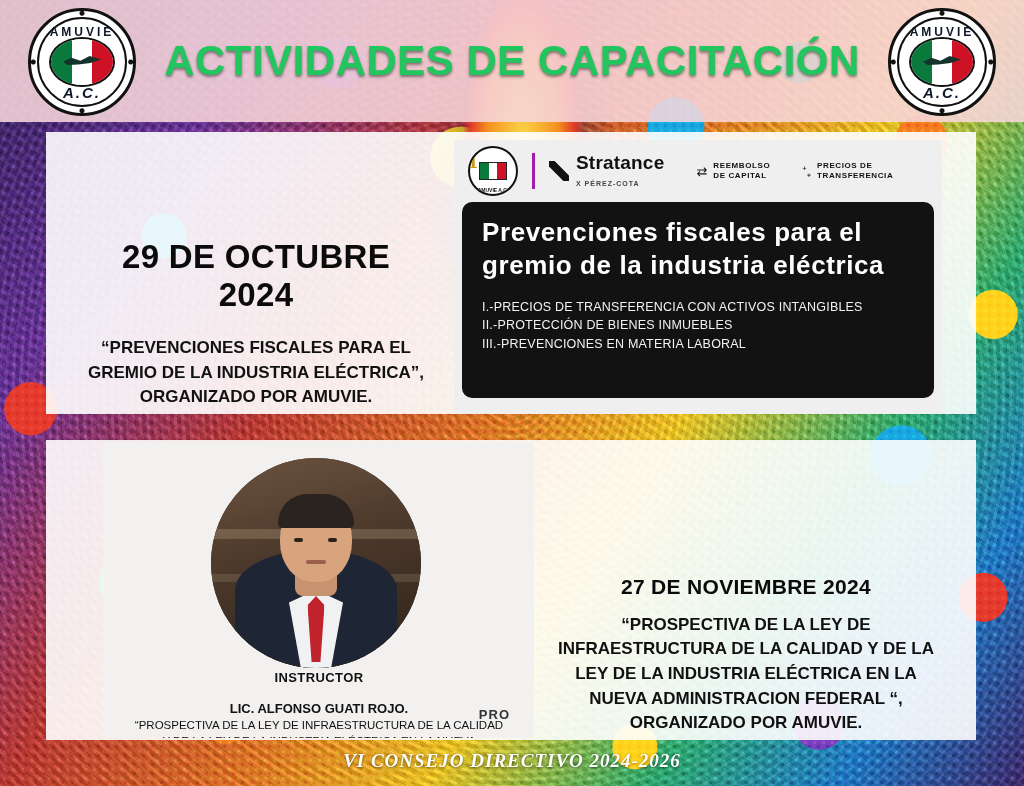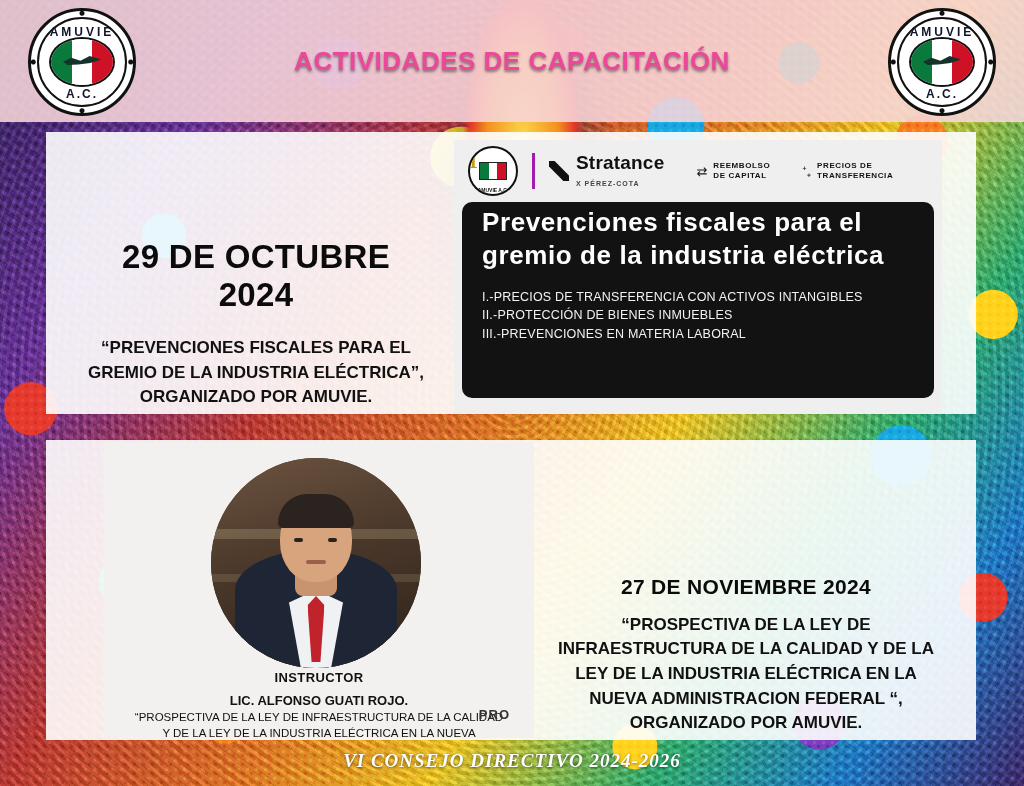--- a/index.html
+++ b/index.html
@@ -82,22 +82,22 @@
     background: rgba(247, 214, 219, 0.88);
   }
   .header-title {
     position: absolute;
     left: 0; top: 0;
     width: 100%;
     height: 122px;
     display: flex;
     align-items: center;
     justify-content: center;
-    color: #ec4899;
-    font-size: 26px;
+    color: #22c55e;
+    font-size: 42px;
     font-weight: bold;
     letter-spacing: .5px;
     text-shadow: 0 2px 3px rgba(0,0,0,.45);
     font-family: "Liberation Sans", sans-serif;
     pointer-events: none;
   }
 
   
   .logo {
     position: absolute;
@@ -143,21 +143,21 @@
     position: absolute;
     width: 100%;
     text-align: center;
     font-size: 12px;
     font-weight: bold;
     letter-spacing: 3px;
     color: #0f172a;
     font-family: "Liberation Sans", sans-serif;
   }
   .logo .brand-top { top: 14px; }
-  .logo .brand-bottom { bottom: 12px; letter-spacing: 2px; font-size: 12px; }
+  .logo .brand-bottom { bottom: 12px; letter-spacing: 2px; font-size: 15px; font-style: italic; }
   .logo .deco {
     position: absolute;
     inset: -2px;
     border-radius: 50%;
     background:
       radial-gradient(circle at 50% 4%, #111 0 2px, rgba(0,0,0,0) 3px),
       radial-gradient(circle at 50% 96%, #111 0 2px, rgba(0,0,0,0) 3px),
       radial-gradient(circle at 4% 50%, #111 0 2px, rgba(0,0,0,0) 3px),
       radial-gradient(circle at 96% 50%, #111 0 2px, rgba(0,0,0,0) 3px);
   }
@@ -260,21 +260,21 @@
     display: flex; align-items: center; gap: 6px; margin-left: 18px;
   }
   .kpi .glyph { font-size: 13px; color: #111; line-height: 1; }
   .kpi .txt { font-size: 8px; font-weight: bold; color: #111; letter-spacing: .6px; line-height: 1.25; }
 
   .flyer1-dark {
     margin: 0 8px 8px 8px;
     height: 196px;
     background: #121212;
     border-radius: 10px;
-    padding: 4px 20px 10px 20px;
+    padding: 14px 20px 10px 20px;
     box-sizing: border-box;
     color: #fff;
   }
   .flyer1-h {
     font-size: 26px;
     font-weight: bold;
     line-height: 1.26;
     letter-spacing: .6px;
     margin-bottom: 16px;
     font-family: "Liberation Sans", sans-serif;
@@ -340,21 +340,21 @@
 
   .flyer2-text {
     position: absolute;
     left: 0; top: 228px;
     width: 100%;
     text-align: center;
     color: #111;
     font-family: "Liberation Sans", sans-serif;
   }
   .f2-instructor { font-size: 13px; font-weight: bold; letter-spacing: .4px; }
-  .f2-name { font-size: 13px; font-weight: bold; margin-top: 8px; }
+  .f2-name { font-size: 13px; font-weight: bold; margin-top: 16px; }
   .f2-title { font-size: 11.5px; line-height: 1.35; margin-top: 2px; padding: 0 28px; }
   .f2-ghost {
     position: absolute; right: 24px; bottom: 16px;
     font-size: 13px; font-weight: bold; color: #333; letter-spacing: 1px;
   }
 
   
   .footer {
     position: absolute;
     left: 0; bottom: 14px;

